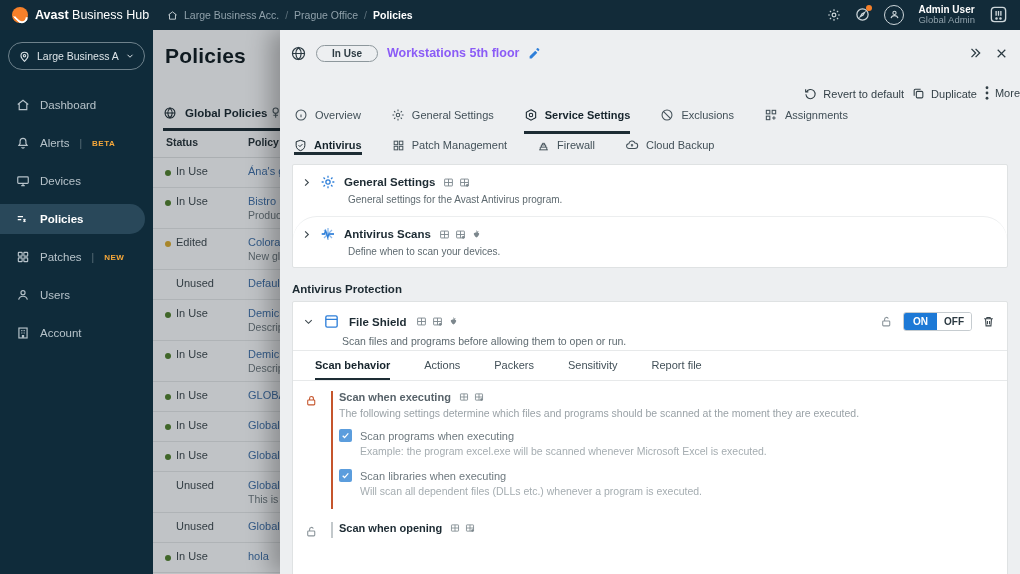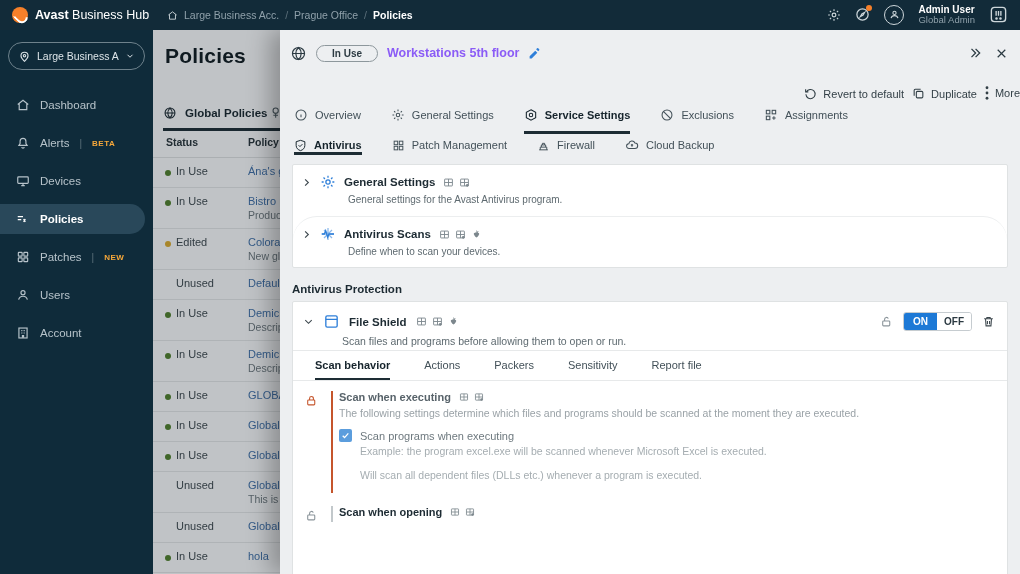--- a/index.html
+++ b/index.html
@@ -678,20 +678,28 @@
                   <span class="cbx">
                       <svg width="9" height="9" viewBox="0 0 24 24" fill="none" stroke="#fff" stroke-width="3.4">
                         <path d="m4.5 12.5 5 5 10-11"></path>
                       </svg>
                     </span>
                   <span class="optlabel">Scan programs when executing</span>
                 </div>
                 <div class="optdesc">Example: the program excel.exe will be scanned whenever Microsoft Excel is executed.</div>
               </div>
               <div class="opt">
+                <div class="optrow">
+                  <span class="cbx">
+                      <svg width="9" height="9" viewBox="0 0 24 24" fill="none" stroke="#fff" stroke-width="3.4">
+                        <path d="m4.5 12.5 5 5 10-11"></path>
+                      </svg>
+                    </span>
+                  <span class="optlabel">Scan libraries when executing</span>
+                </div>
                 <div class="optdesc">Will scan all dependent files (DLLs etc.) whenever a program is executed.</div>
               </div>
             </div>
           </div>
         </div>
 
         <div class="group unlocked">
           <div class="lockcol" style="color:#8a949a">
             <svg width="13" height="13" viewBox="0 0 24 24" fill="none" stroke="currentColor" stroke-width="2">
                 <rect x="5" y="11" width="13" height="9" rx="1.5"></rect>

